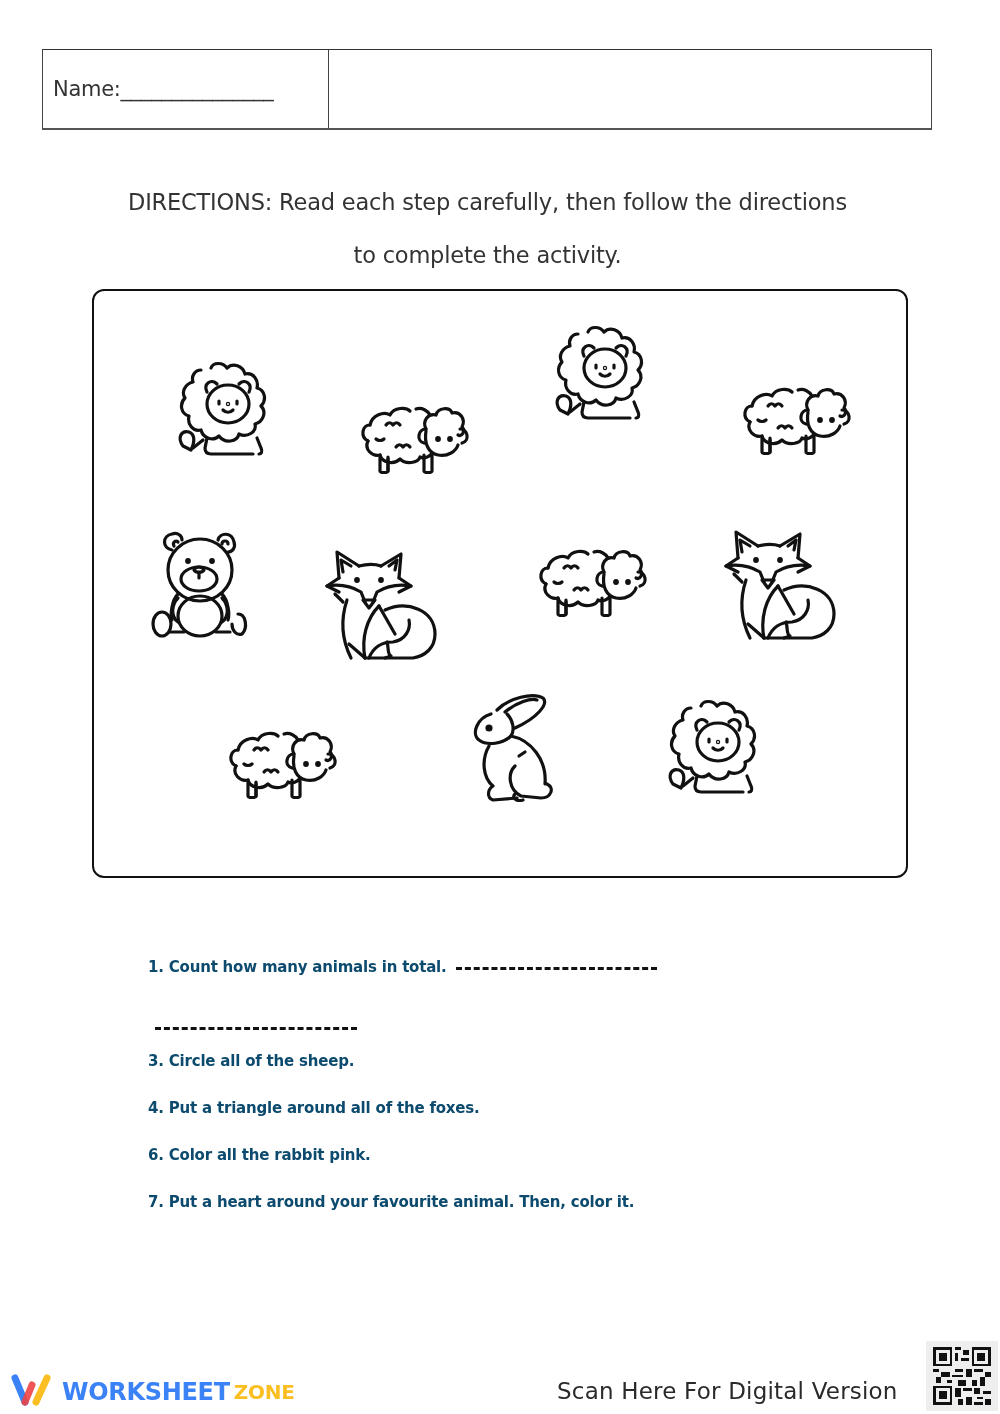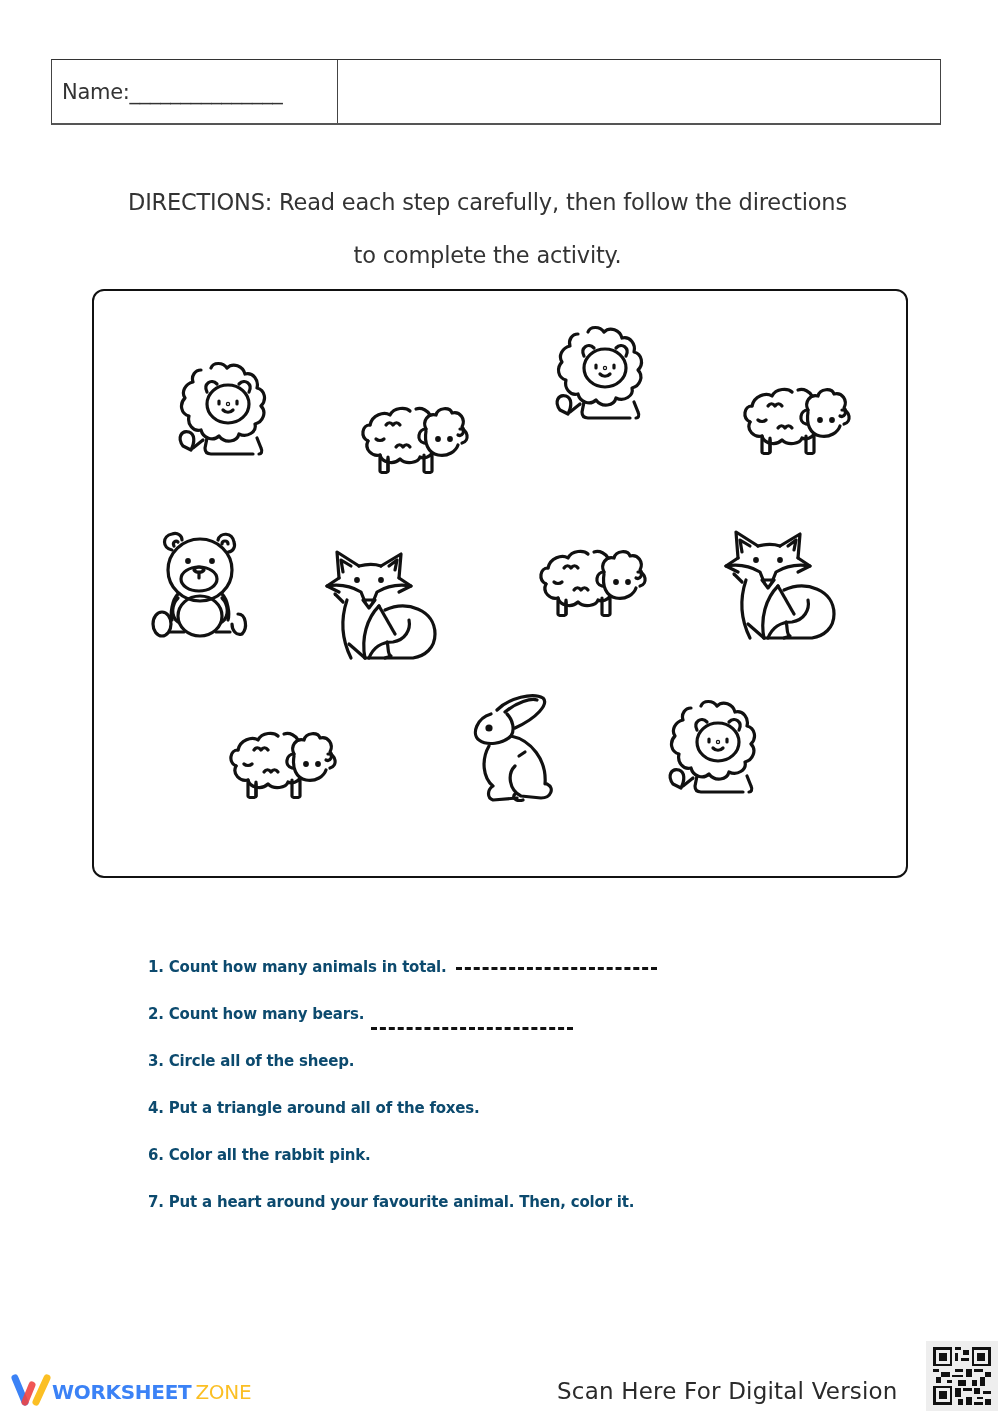--- a/index.html
+++ b/index.html
@@ -1,24 +1,23 @@
 <!DOCTYPE html>
 <html><head>
   <meta charset="utf-8">
   <style>
     * { box-sizing: border-box; margin: 0; padding: 0; }
     html, body { width: 1000px; height: 1414px; background: #ffffff; overflow: hidden; }
     body { position: relative; font-family: "DejaVu Sans", sans-serif; color: #222222; }
 
     .header-table {
-      position: absolute; left: 42px; top: 59px; width: 890px; height: 66px;
+      position: absolute; left: 42px; top: 49px; width: 890px; height: 81px;
       border-top: 1.5px solid #333; border-bottom: 2px solid #555;
       border-left: 1.5px solid #444; border-right: 1.5px solid #444;
       display: flex;
-      margin-left: 9px;
     }
     .header-cell { height: 100%; display: flex; align-items: center; }
     .header-cell.name { width: 286px; border-right: 1.5px solid #444; padding-left: 10px; font-size: 21px; color: #333; letter-spacing: -0.3px; }
     .header-cell.title { width: 366px; border-right: 1.5px solid #444; justify-content: center; font-size: 29px; font-weight: bold; color: #222; letter-spacing: -0.5px; }
     .header-cell.grade { flex: 1; padding-left: 19px; font-size: 21px; color: #333; letter-spacing: -0.3px; }
 
     .directions {
       position: absolute; left: 120px; top: 176px; width: 735px;
       text-align: center; font-size: 22.5px; line-height: 53px; color: #333;
       letter-spacing: -0.2px;
@@ -40,22 +39,22 @@
       letter-spacing: -0.2px; white-space: nowrap; position: relative;
     }
     .blank {
       display: inline-block; border-bottom: 3px dashed #111; height: 1px;
       vertical-align: baseline; position: relative;
     }
     .blank.b1 { width: 201px; margin-left: 9px; top: -2px; }
     .blank.b2 { width: 202px; margin-left: 7px; top: 11px; }
 
     .footer-logo { position: absolute; left: 10px; top: 1375px; height: 34px; display: flex; align-items: center; }
-    .footer-logo .brand1 { font-size: 20px; font-weight: bold; color: #3b82f6; letter-spacing: -0.3px; margin-left: 0; }
-    .footer-logo .brand2 { font-size: 20px; font-weight: normal; color: #fbbf24; letter-spacing: -0.3px; margin-left: 4px; }
+    .footer-logo .brand1 { font-size: 24px; font-weight: bold; color: #3b82f6; letter-spacing: -0.3px; margin-left: 10px; }
+    .footer-logo .brand2 { font-size: 20px; font-weight: bold; color: #fbbf24; letter-spacing: -0.3px; margin-left: 4px; }
 
     .scan-text { position: absolute; left: 557px; top: 1378px; font-size: 23px; color: #2a2a2a; letter-spacing: 0.2px; }
     .qr { position: absolute; left: 926px; top: 1341px; width: 72px; height: 70px; background: #eeeeee; padding: 6px 7px; }
     .qr svg { width: 100%; height: 100%; }
   </style>
 </head>
 <body>
 
 <svg width="0" height="0" style="position:absolute">
   <defs>
@@ -234,21 +233,21 @@
     <div class="animal" style="left: 665px; top: 694px; width: 106px; height: 110px;"><svg>
         <use href="#sym-lion"></use>
       </svg></div>
   </div>
 
 <ol class="questions">
   <li class="question">
     <span>1. Count how many animals in total.</span><span class="blank b1"></span>
   </li>
   <li class="question">
-    <span>2. Count how many bears.</span><span class="blank b2"></span>
+    <span class="blank b2"></span>
   </li>
   <li class="question">
     <span>3. Circle all of the sheep.</span>
   </li>
   <li class="question">
     <span>4. Put a triangle around all of the foxes.</span>
   </li>
   <li class="question">
     <span>6. Color all the rabbit pink.</span>
   </li>

